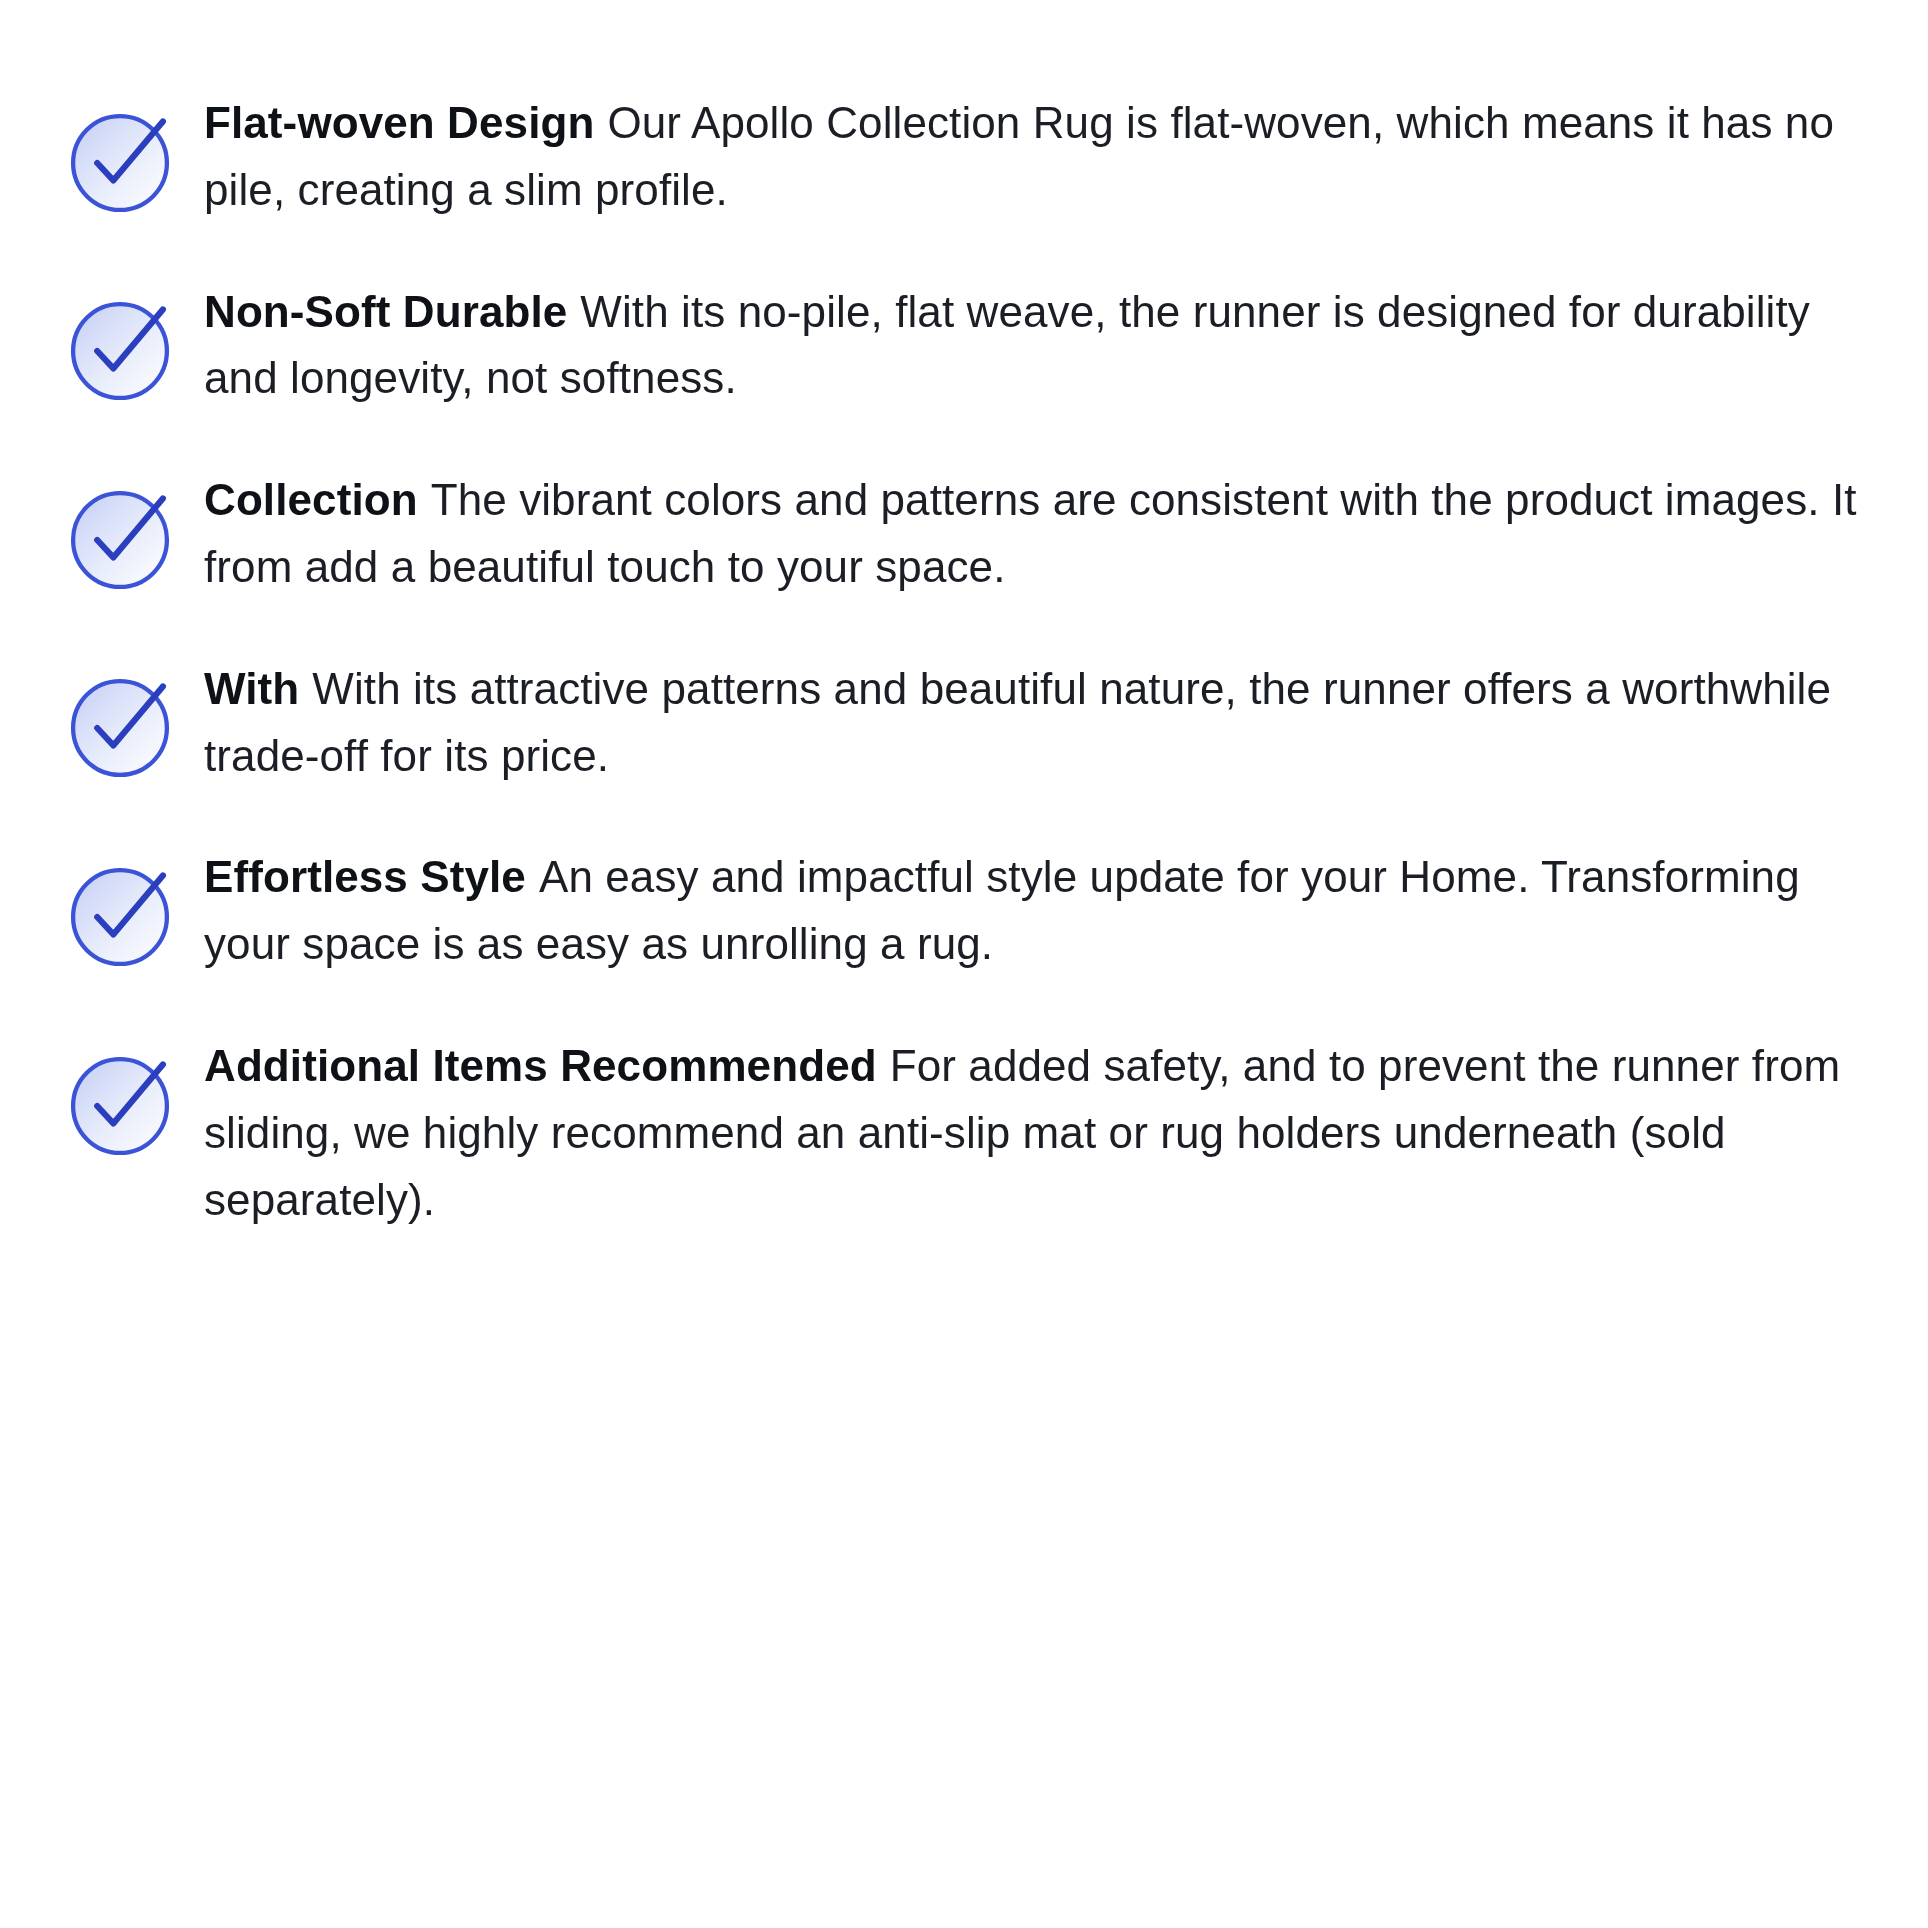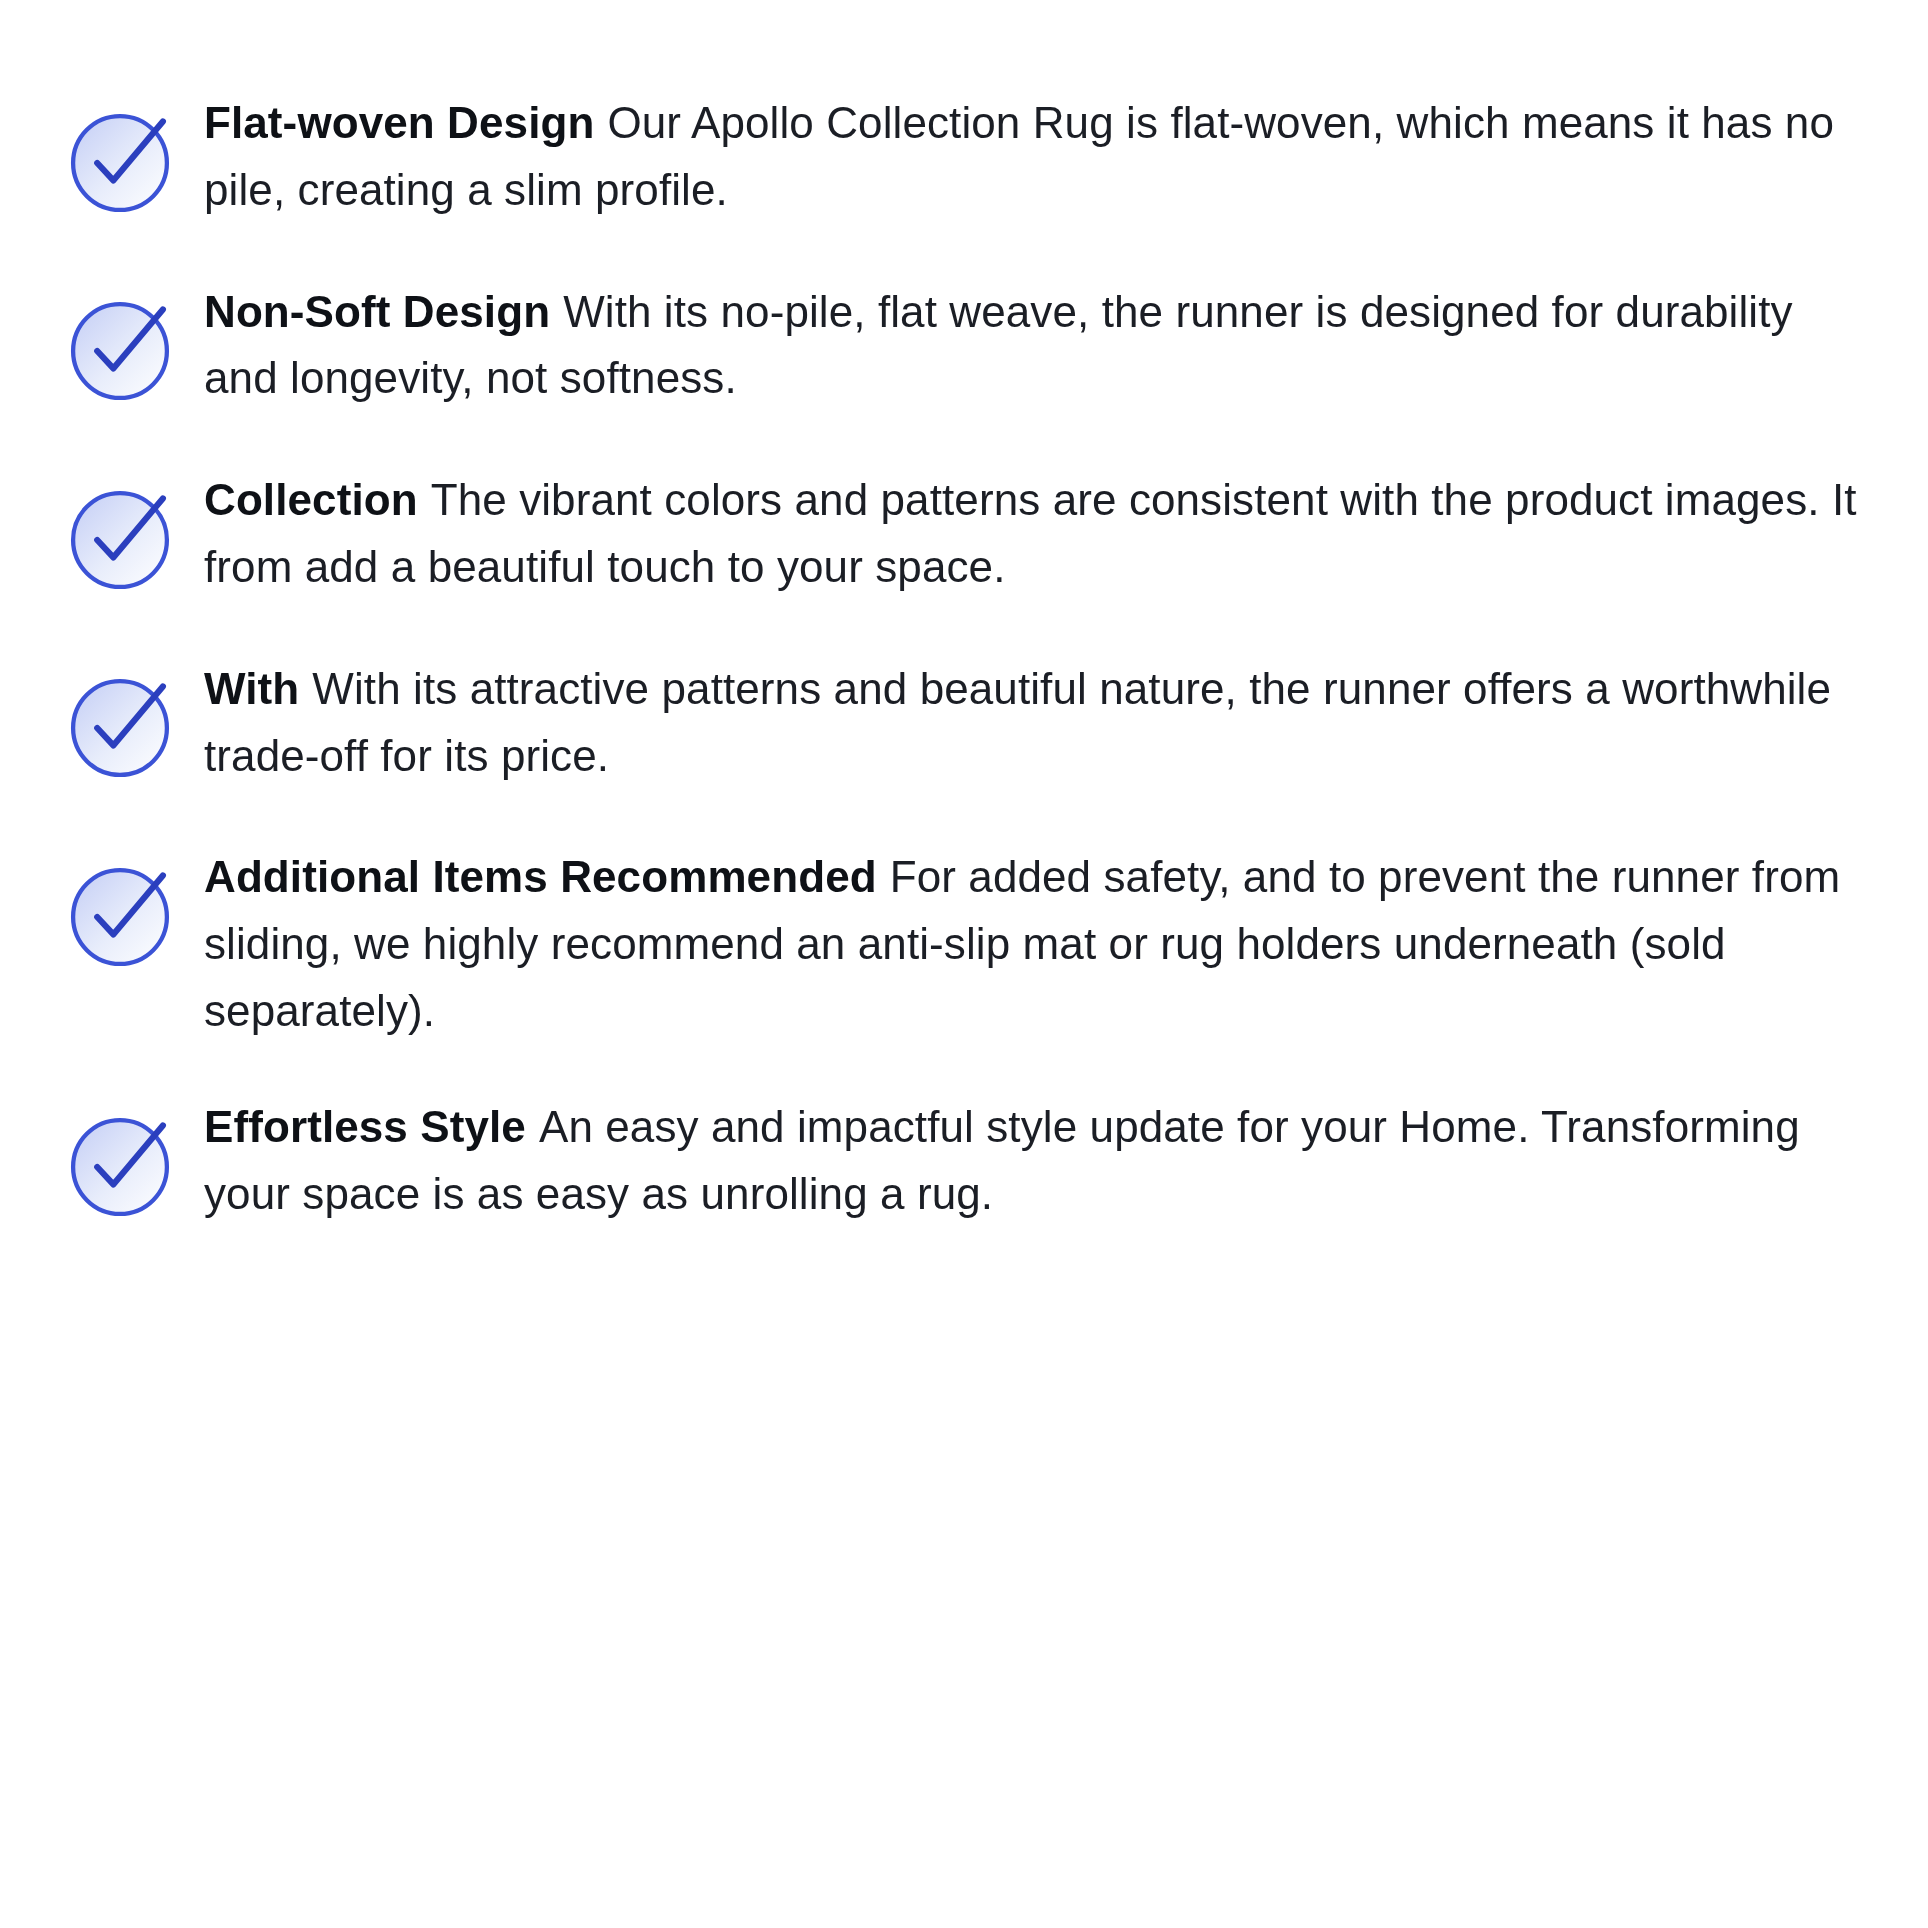--- a/index.html
+++ b/index.html
@@ -89,21 +89,21 @@
 
 
     <div class="feature-row">
       <div class="check-wrap">
         <svg class="check-icon" viewBox="0 0 100 100" aria-hidden="true">
           <circle cx="50" cy="50" r="35" fill="url(#g1)" stroke="#3b53d6" stroke-width="3.2"></circle>
           <path d="M33 50 L45 63 L82 19" fill="none" stroke="#2b3fbe" stroke-width="4.6" stroke-linecap="round" stroke-linejoin="round"></path>
         </svg>
       </div>
       <div class="feature-text">
-        <span class="feature-title">Non-Soft Design</span><span class="feature-body">With its no-pile, flat weave, the runner is designed for durability and longevity, not softness.</span>
+        <span class="feature-title">Non-Soft Durable</span><span class="feature-body">With its no-pile, flat weave, the runner is designed for durability and longevity, not softness.</span>
       </div>
     </div>
 
     <div class="feature-row">
       <div class="check-wrap">
         <svg class="check-icon" viewBox="0 0 100 100" aria-hidden="true">
           <circle cx="50" cy="50" r="35" fill="url(#g1)" stroke="#3b53d6" stroke-width="3.2"></circle>
           <path d="M33 50 L45 63 L82 19" fill="none" stroke="#2b3fbe" stroke-width="4.6" stroke-linecap="round" stroke-linejoin="round"></path>
         </svg>
       </div>
@@ -125,31 +125,31 @@
     </div>
 
     <div class="feature-row">
       <div class="check-wrap">
         <svg class="check-icon" viewBox="0 0 100 100" aria-hidden="true">
           <circle cx="50" cy="50" r="35" fill="url(#g1)" stroke="#3b53d6" stroke-width="3.2"></circle>
           <path d="M33 50 L45 63 L82 19" fill="none" stroke="#2b3fbe" stroke-width="4.6" stroke-linecap="round" stroke-linejoin="round"></path>
         </svg>
       </div>
       <div class="feature-text">
-        <span class="feature-title">Additional Items Recommended</span><span class="feature-body">For added safety, and to prevent the runner from sliding, we highly recommend an anti-slip mat or rug holders underneath (sold separately).</span>
+        <span class="feature-title">Effortless Style</span><span class="feature-body">An easy and impactful style update for your Home. Transforming your space is as easy as unrolling a rug.</span>
       </div>
     </div>
 
     <div class="feature-row">
       <div class="check-wrap">
         <svg class="check-icon" viewBox="0 0 100 100" aria-hidden="true">
           <circle cx="50" cy="50" r="35" fill="url(#g1)" stroke="#3b53d6" stroke-width="3.2"></circle>
           <path d="M33 50 L45 63 L82 19" fill="none" stroke="#2b3fbe" stroke-width="4.6" stroke-linecap="round" stroke-linejoin="round"></path>
         </svg>
       </div>
       <div class="feature-text">
-        <span class="feature-title">Effortless Style</span><span class="feature-body">An easy and impactful style update for your Home. Transforming your space is as easy as unrolling a rug.</span>
+        <span class="feature-title">Additional Items Recommended</span><span class="feature-body">For added safety, and to prevent the runner from sliding, we highly recommend an anti-slip mat or rug holders underneath (sold separately).</span>
       </div>
     </div>
 
   </div>
 </div>
 
 
 </body></html>

